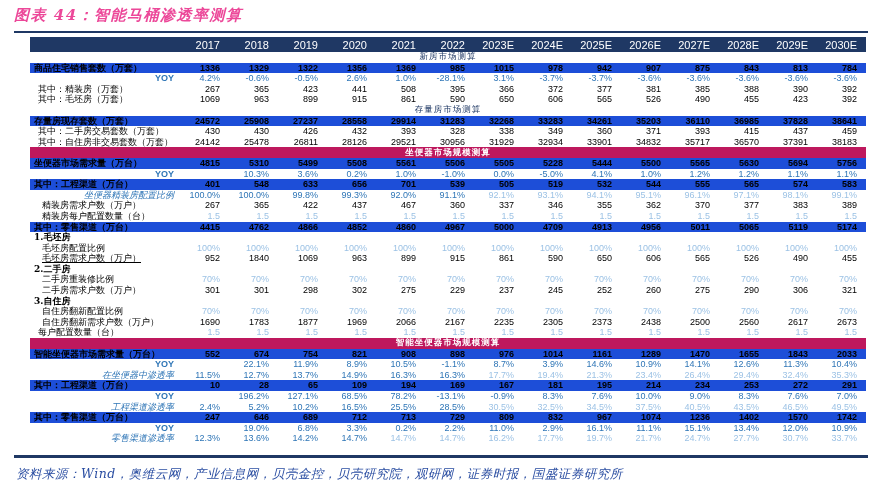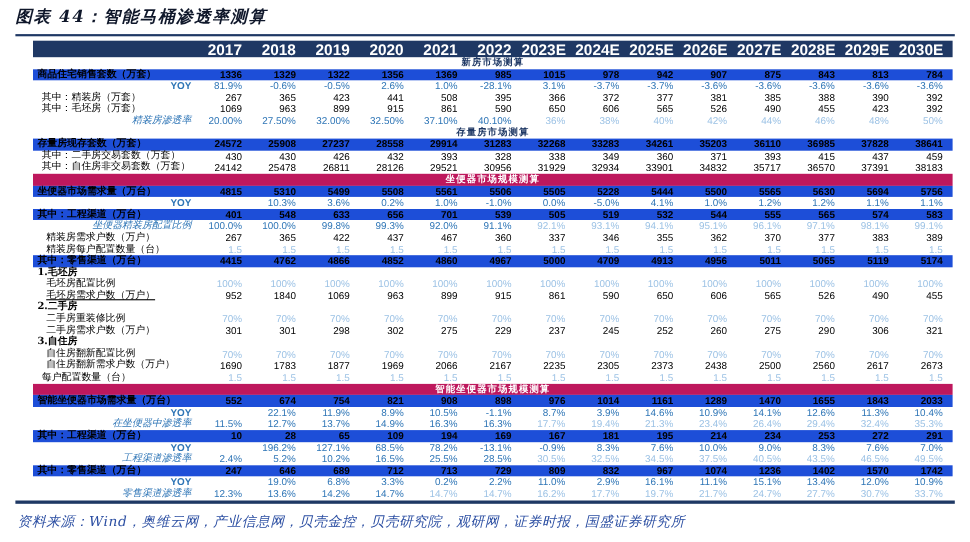--- a/index.html
+++ b/index.html
@@ -1,29 +1,29 @@
 <!DOCTYPE html>
 <html><head>
 <meta charset="utf-8">
 <style>
   html,body{margin:0;padding:0;background:#fff;}
   body{width:882px;height:493px;position:relative;font-family:"Liberation Sans",sans-serif;overflow:hidden;}
-  .fig-title{position:absolute;left:14px;top:6px;font-family:"DejaVu Serif",serif;font-style:italic;font-weight:bold;font-size:15px;color:#0f172a;letter-spacing:1.5px;white-space:nowrap;}
+  .fig-title{position:absolute;left:14px;top:6px;font-family:"DejaVu Serif",serif;font-style:italic;font-weight:bold;font-size:15px;color:#ec4899;letter-spacing:1.5px;white-space:nowrap;}
   .title-rule{position:absolute;left:14px;top:31px;width:854px;height:2px;background:#1f3864;}
   .tbl{position:absolute;left:30px;top:37px;width:836px;}
-  .hdr{display:flex;align-items:center;height:15px;background:#1f3864;color:#fff;font-size:14px;font-weight:bold;}
+  .hdr{display:flex;align-items:center;height:15px;background:#1f3864;color:#fff;font-size:11px;font-weight:normal;}
   .row{display:flex;align-items:center;height:10.6px;font-size:9px;line-height:10.6px;white-space:nowrap;}
   .lab{width:150px;box-sizing:border-box;padding-left:4px;overflow:visible;font-family:"DejaVu Serif",serif;}
   .cell{width:49px;box-sizing:border-box;text-align:right;padding-right:9px;font-family:"Liberation Sans",sans-serif;}
   .row.bold{background:#1d4ed8;font-weight:bold;}
   .row.bold .lab{font-weight:bold;}
   .row.subhead{font-weight:bold;}
   .lab.right{text-align:right;padding-right:6px;padding-left:0;color:#2e75b6;font-style:italic;}
   .lab.yoylab{font-family:"Liberation Sans",sans-serif;font-style:normal;font-weight:bold;color:#2e75b6;}
-  .sectionrow{display:flex;align-items:center;justify-content:center;height:10.6px;font-size:8.5px;font-weight:bold;color:#1f3864;font-family:"DejaVu Serif",serif;letter-spacing:1px;}
+  .sectionrow{display:flex;align-items:center;justify-content:center;height:10.6px;font-size:8.5px;font-weight:normal;color:#1f3864;font-family:"DejaVu Serif",serif;letter-spacing:1px;}
   .barrow{display:flex;align-items:center;justify-content:center;height:10.6px;font-size:8.5px;font-weight:bold;color:#fff;background:#be185d;font-family:"DejaVu Serif",serif;letter-spacing:1px;}
   .bottom-rule{position:absolute;left:14px;top:455px;width:854px;height:2.5px;background:#1f3864;}
   .source{position:absolute;left:16px;top:466px;font-family:"DejaVu Serif",serif;font-style:italic;font-size:12.5px;color:#2b4ea2;letter-spacing:0.5px;white-space:nowrap;}
   .c-blue{color:#2e75b6;}
   .c-light{color:#9cc2e5;}
   .c-black{color:#000;}
 </style>
 </head>
 <body>
 
@@ -62,21 +62,21 @@
         <div class="cell c-black">978</div>
         <div class="cell c-black">942</div>
         <div class="cell c-black">907</div>
         <div class="cell c-black">875</div>
         <div class="cell c-black">843</div>
         <div class="cell c-black">813</div>
         <div class="cell c-black">784</div>
       </div>
       <div class="row">
         <div class="lab right yoylab">YOY</div>
-        <div class="cell c-blue">81.9%</div>
+        <div class="cell c-blue">4.2%</div>
         <div class="cell c-blue">-0.6%</div>
         <div class="cell c-blue">-0.5%</div>
         <div class="cell c-blue">2.6%</div>
         <div class="cell c-blue">1.0%</div>
         <div class="cell c-blue">-28.1%</div>
         <div class="cell c-blue">3.1%</div>
         <div class="cell c-blue">-3.7%</div>
         <div class="cell c-blue">-3.7%</div>
         <div class="cell c-blue">-3.6%</div>
         <div class="cell c-blue">-3.6%</div>
@@ -111,37 +111,20 @@
         <div class="cell c-black">590</div>
         <div class="cell c-black">650</div>
         <div class="cell c-black">606</div>
         <div class="cell c-black">565</div>
         <div class="cell c-black">526</div>
         <div class="cell c-black">490</div>
         <div class="cell c-black">455</div>
         <div class="cell c-black">423</div>
         <div class="cell c-black">392</div>
       </div>
-      <div class="row">
-        <div class="lab right">精装房渗透率</div>
-        <div class="cell c-blue">20.00%</div>
-        <div class="cell c-blue">27.50%</div>
-        <div class="cell c-blue">32.00%</div>
-        <div class="cell c-blue">32.50%</div>
-        <div class="cell c-blue">37.10%</div>
-        <div class="cell c-blue">40.10%</div>
-        <div class="cell c-light">36%</div>
-        <div class="cell c-light">38%</div>
-        <div class="cell c-light">40%</div>
-        <div class="cell c-light">42%</div>
-        <div class="cell c-light">44%</div>
-        <div class="cell c-light">46%</div>
-        <div class="cell c-light">48%</div>
-        <div class="cell c-light">50%</div>
-      </div>
       <div class="sectionrow">存量房市场测算</div>
       <div class="row bold">
         <div class="lab" style="padding-left: 4px;">存量房现存套数（万套）</div>
         <div class="cell c-black">24572</div>
         <div class="cell c-black">25908</div>
         <div class="cell c-black">27237</div>
         <div class="cell c-black">28558</div>
         <div class="cell c-black">29914</div>
         <div class="cell c-black">31283</div>
         <div class="cell c-black">32268</div>

